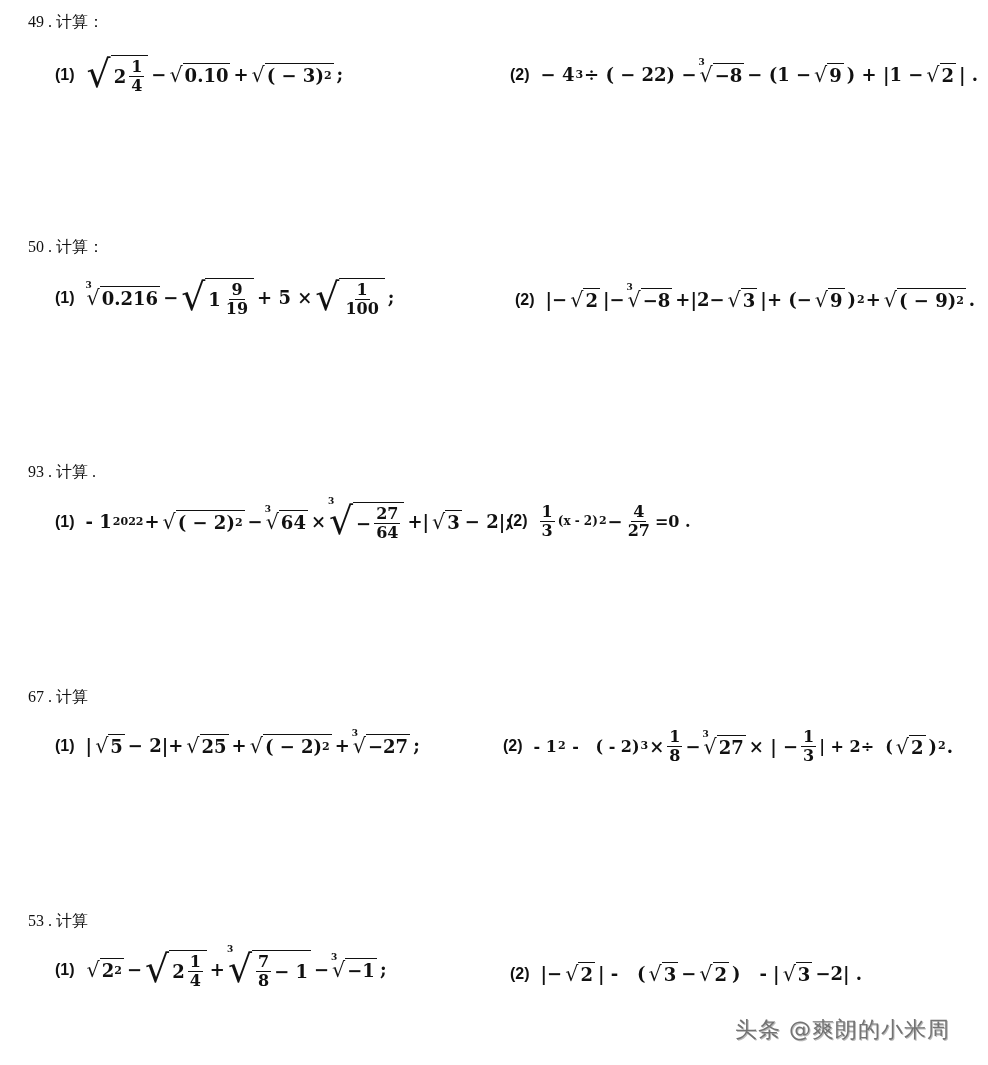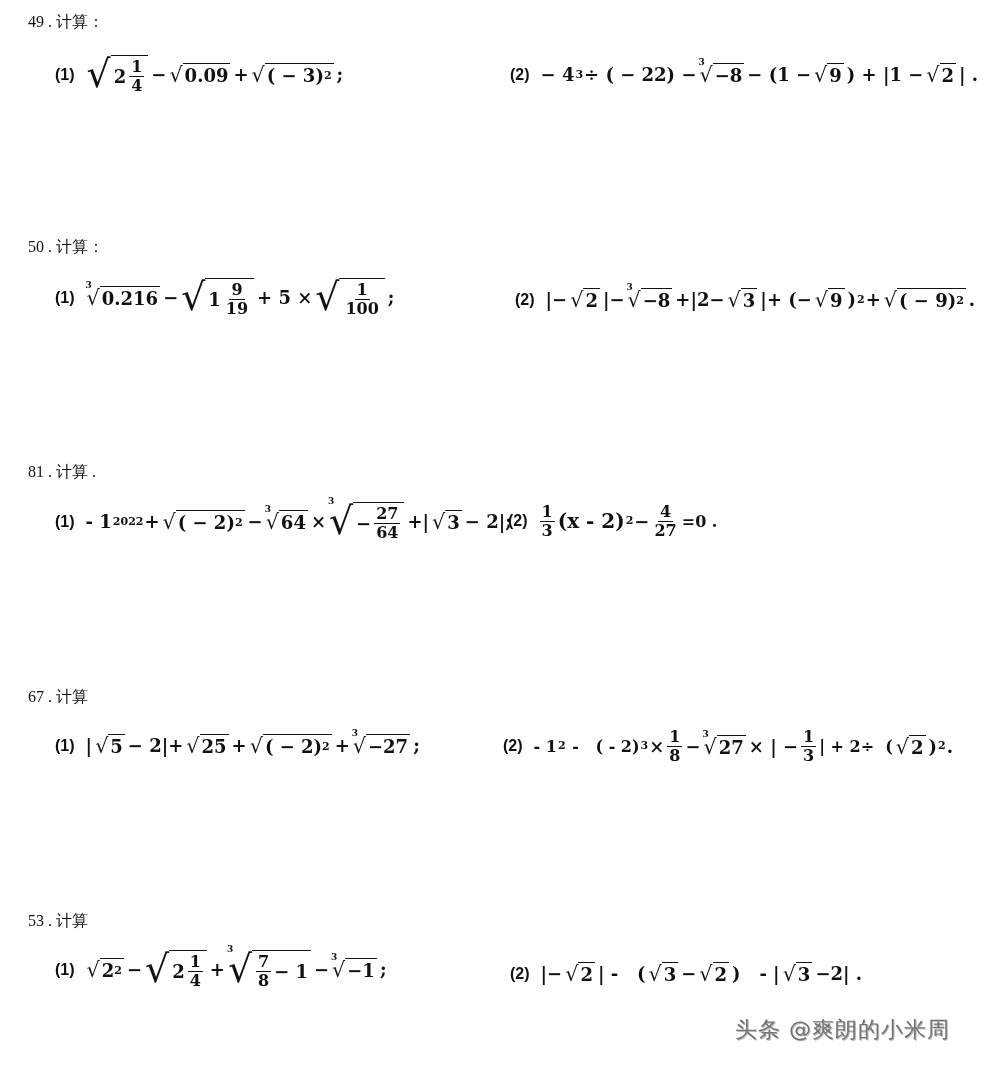--- a/index.html
+++ b/index.html
@@ -50,21 +50,21 @@
     <span class="frac">
           <span class="num">1</span>
           <span class="den">4</span>
         </span>
   </span>
     </span>
   <span class="tok">−</span>
   <span class="sqrt">
       <span class="rad">√</span>
       <span class="body">
-        <span>0.09</span>
+        <span>0.10</span>
       </span>
     </span>
   <span class="tok">+</span>
   <span class="sqrt">
       <span class="rad">√</span>
       <span class="body">
         <span>( − 3)</span>
         <sup>2</sup>
       </span>
     </span>
@@ -169,21 +169,21 @@
   <span class="sqrt">
       <span class="rad">√</span>
       <span class="body">
         <span>( − 9)</span>
         <sup>2</sup>
       </span>
     </span>
   <span class="tok"> .</span>
 </div>
 
-<div class="problem-title" style="top:462px">81 . 计算 .</div>
+<div class="problem-title" style="top:462px">93 . 计算 .</div>
 <div class="line" style="left:55px; top:502px;">
   <span class="lbl">(1)</span>
   <span class="tok">- 1</span>
     <sup>2022</sup>
   <span class="tok">+</span>
   <span class="sqrt">
       <span class="rad">√</span>
       <span class="body">
         <span>( − 2)</span>
         <sup>2</sup>
@@ -217,21 +217,21 @@
       </span>
     </span>
   <span class="tok">− 2|;</span>
 </div>
 <div class="line" style="left:508px; top:503px;">
   <span class="lbl">(2)</span>
   <span class="frac">
       <span class="num">1</span>
       <span class="den">3</span>
     </span>
-  <span class="tok" style="font-size:20px">(x - 2)</span>
+  <span class="tok" style="font-size:12px">(x - 2)</span>
     <sup>2</sup>
   <span class="tok">−</span>
   <span class="frac">
       <span class="num">4</span>
       <span class="den">27</span>
     </span>
   <span class="tok" style="font-size:16px">=0 .</span>
 </div>
 
 <div class="problem-title" style="top:687px">67 . 计算</div>

